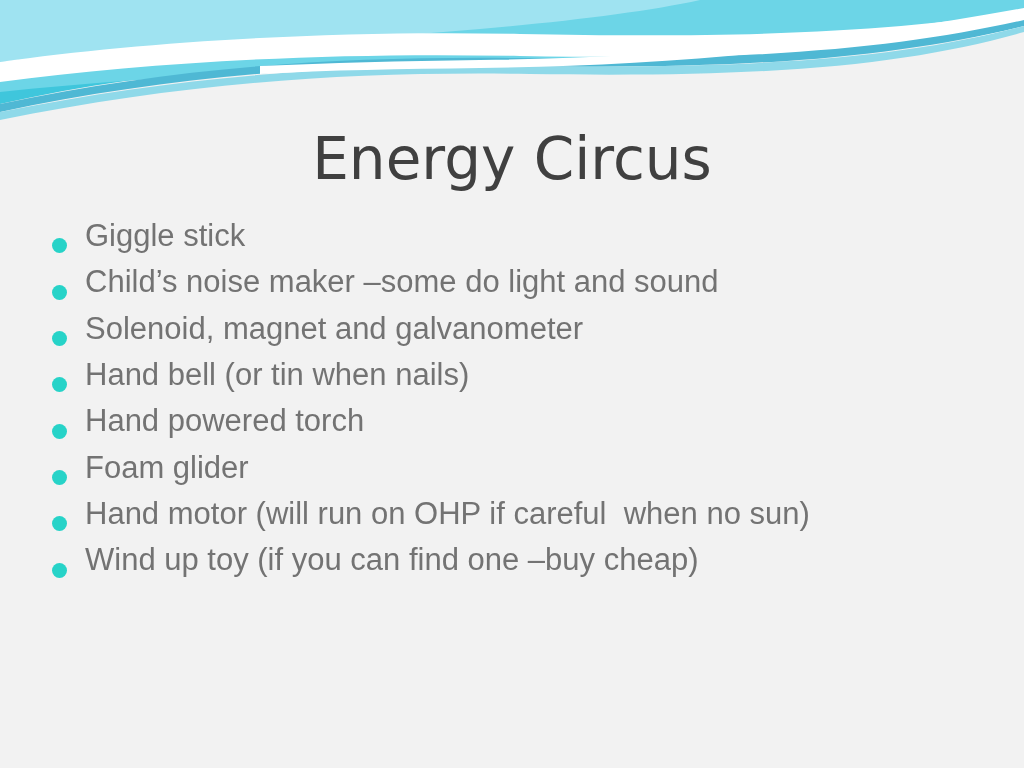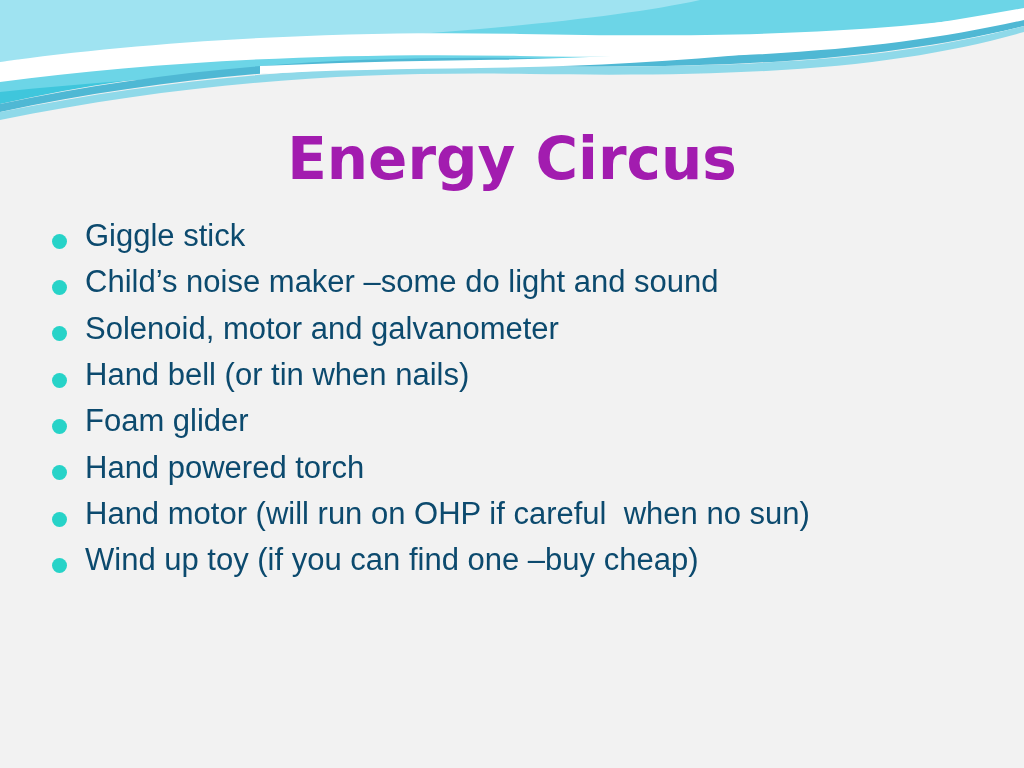--- a/index.html
+++ b/index.html
@@ -27,42 +27,42 @@
     width: 1024px;
     height: 130px;
     pointer-events: none;
   }
   .slide-title {
     position: absolute;
     top: 128px;
     left: 0;
     width: 1024px;
     text-align: center;
-    color: #a21caf;
+    color: #404040;
     font-size: 58px;
-    font-weight: bold;
+    font-weight: normal;
     letter-spacing: 0px;
     font-family: "DejaVu Sans", sans-serif;
     line-height: 1.1;
   }
   .bullet-list {
     position: absolute;
     top: 218px;
     left: 52px;
     width: 940px;
     margin: 0;
     padding: 0;
     list-style: none;
   }
   .bullet-item {
     display: flex;
-    align-items: center;
+    align-items: flex-end;
     margin: 0 0 11px 0;
     font-size: 31px;
-    color: #0c4a6e;
+    color: #737373;
     line-height: 1.14;
   }
   .bullet-marker {
     flex: 0 0 auto;
     width: 15px;
     height: 15px;
     border-radius: 50%;
     background: #27d3c8;
     margin-top: 11px;
     margin-right: 18px;
@@ -93,33 +93,33 @@
     <li class="bullet-item">
       <span class="bullet-marker"></span>
       <span class="bullet-text">Giggle stick</span>
     </li>
     <li class="bullet-item">
       <span class="bullet-marker"></span>
       <span class="bullet-text">Child’s noise maker –some do light and sound</span>
     </li>
     <li class="bullet-item">
       <span class="bullet-marker"></span>
-      <span class="bullet-text">Solenoid, motor and galvanometer</span>
+      <span class="bullet-text">Solenoid, magnet and galvanometer</span>
     </li>
     <li class="bullet-item">
       <span class="bullet-marker"></span>
       <span class="bullet-text">Hand bell (or tin when nails)</span>
     </li>
     <li class="bullet-item">
       <span class="bullet-marker"></span>
-      <span class="bullet-text">Foam glider</span>
+      <span class="bullet-text">Hand powered torch</span>
     </li>
     <li class="bullet-item">
       <span class="bullet-marker"></span>
-      <span class="bullet-text">Hand powered torch</span>
+      <span class="bullet-text">Foam glider</span>
     </li>
     <li class="bullet-item">
       <span class="bullet-marker"></span>
       <span class="bullet-text">Hand motor (will run on OHP if careful  when no sun)</span>
     </li>
     <li class="bullet-item">
       <span class="bullet-marker"></span>
       <span class="bullet-text">Wind up toy (if you can find one –buy cheap)</span>
     </li>
   </ul>

